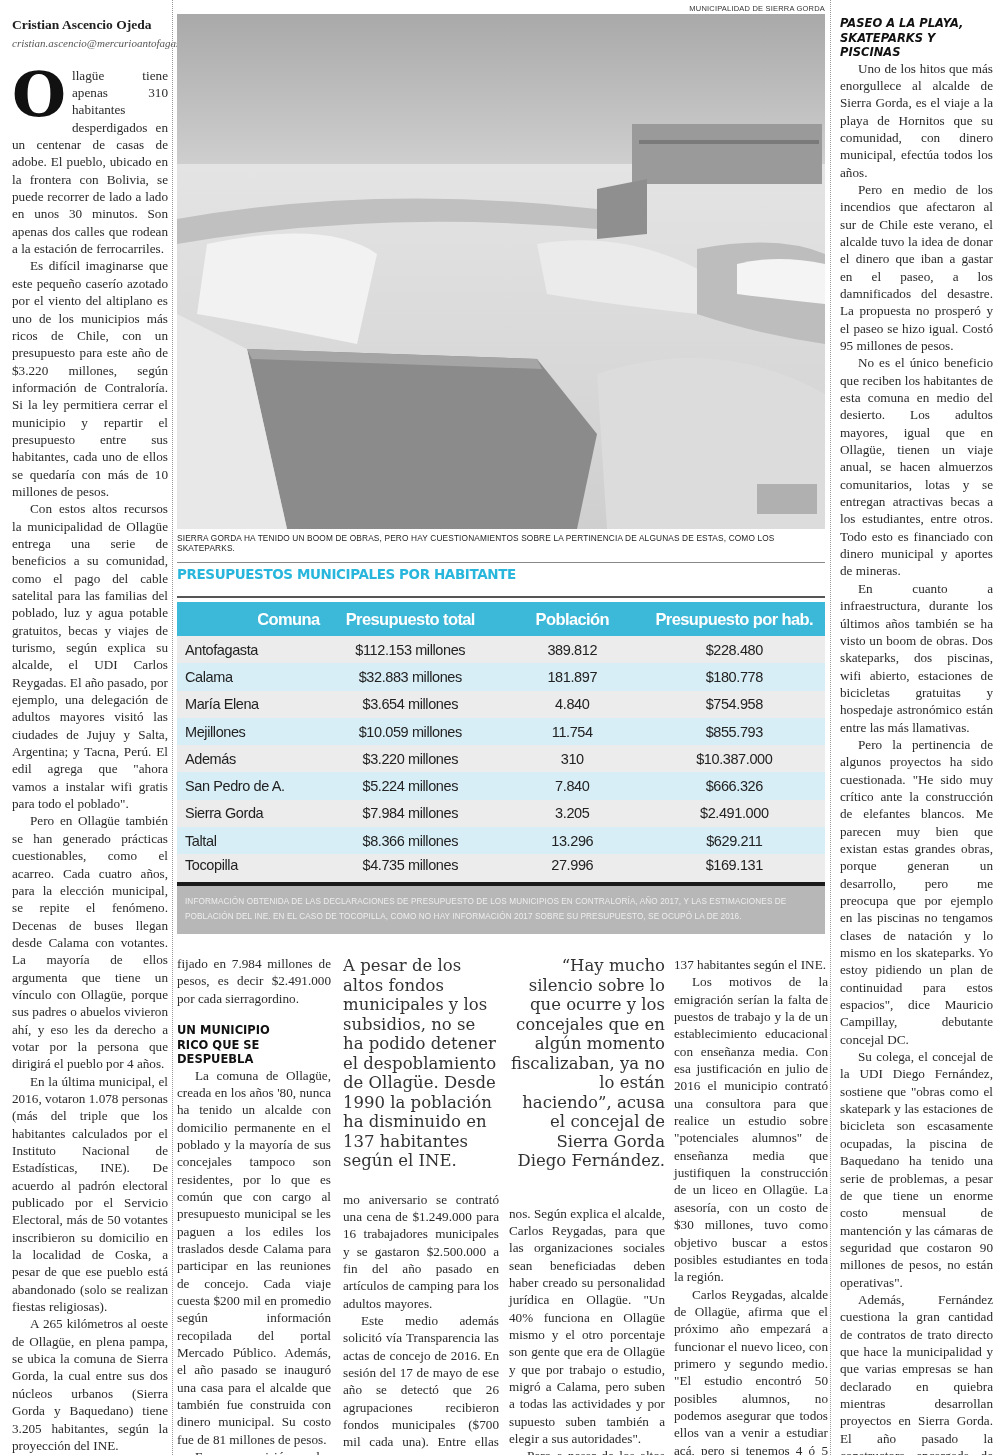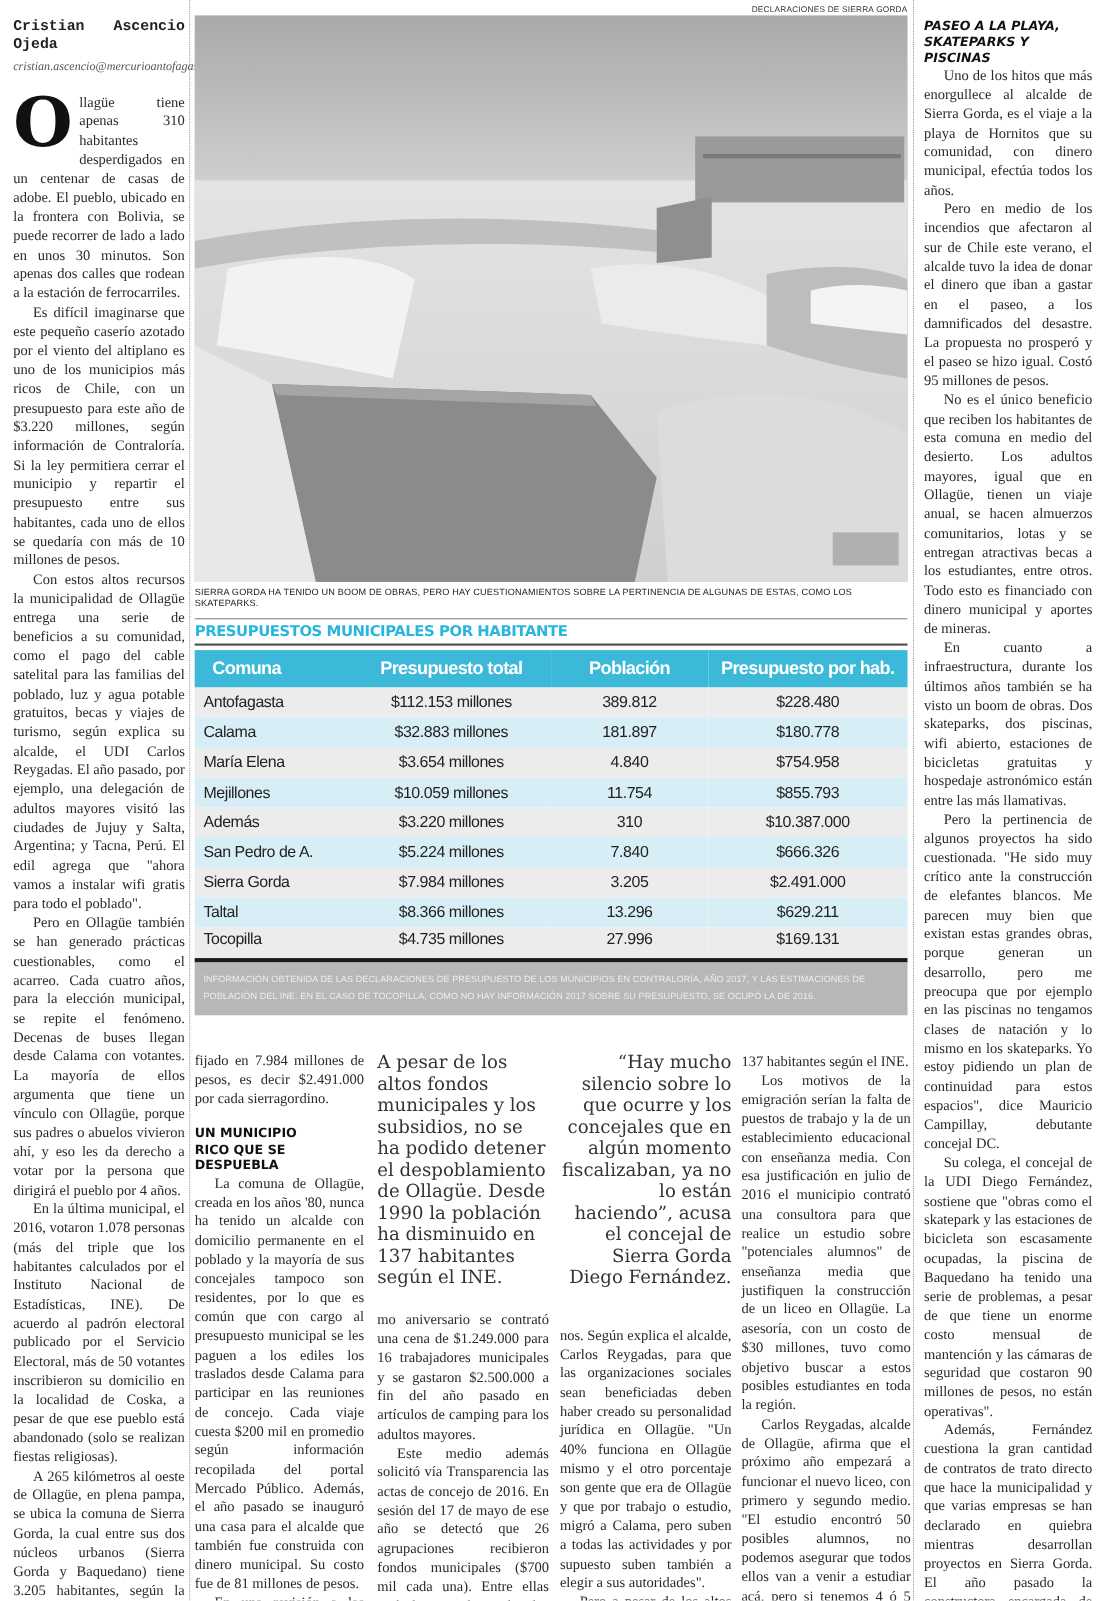--- a/index.html
+++ b/index.html
@@ -3,37 +3,37 @@
 <meta charset="utf-8">
 <style>
   * { box-sizing: border-box; margin: 0; padding: 0; }
   html, body { width: 1000px; height: 1455px; background: #ffffff; overflow: hidden; }
   body { position: relative; font-family: "DejaVu Serif", "Liberation Serif", serif; color: #222; }
 
   .col { position: absolute; font-family: "Liberation Serif", "DejaVu Serif", serif; font-size: 13.2px; line-height: 17.35px; color: #2a2a2a; text-align: justify; hyphens: manual; }
   .col p { text-indent: 18px; }
   .col p.noindent { text-indent: 0; }
 
-  .author { font-family: Liberation Mono, monospace; font-weight: bold; font-size: 13.5px; color: #222; }
+  .author { font-family: Liberation Serif, serif; font-weight: bold; font-size: 13.5px; color: #222; }
   .email { font-family: "Liberation Serif", serif; font-style: italic; font-size: 11px; color: #555; margin-top: 2px; }
 
   .dropcap { float: left; font-family: "DejaVu Serif", serif; font-weight: bold; font-size: 62px; line-height: 52px; margin: 2px 6px 0 0; color: #111; }
 
   .subhead { font-family: "DejaVu Sans", "Liberation Sans", sans-serif; font-weight: bold; font-size: 11.5px; line-height: 14.5px; color: #111; text-align: left; margin-top: 14px; }
 
   .photo { position: absolute; left: 177px; top: 14px; width: 648px; height: 515px; overflow: hidden; background: #b8b8b8; }
   .photo-credit { position: absolute; left: 600px; top: 4px; width: 225px; text-align: right; font-family: "Liberation Sans", sans-serif; font-size: 7.5px; letter-spacing: 0.2px; color: #333; }
   .photo-caption { position: absolute; left: 177px; top: 533px; width: 648px; font-family: "Liberation Sans", sans-serif; font-size: 8.3px; letter-spacing: 0.15px; color: #222; }
 
   .table-wrap { position: absolute; left: 177px; top: 562px; width: 648px; }
   .table-title-rule { border-top: 1px solid #888; margin-bottom: 3px; }
-  .table-title { font-family: "DejaVu Sans", sans-serif; font-weight: bold; font-size: 13.5px; color: #29b6dc; letter-spacing: -0.4px; padding-bottom: 3px; border-bottom: 2px solid #555; }
+  .table-title { font-family: "DejaVu Sans", sans-serif; font-weight: bold; font-size: 13.5px; color: #29b6dc; letter-spacing: -0.4px; padding-bottom: 14px; border-bottom: 2px solid #555; }
   table { width: 100%; border-collapse: collapse; margin-top: 4px; font-family: "Liberation Sans", sans-serif; }
   thead th { background: #3cb8d9; color: #fff; font-weight: bold; font-size: 16.5px; height: 34px; letter-spacing: -0.6px; }
-  thead th:first-child { text-align: left; padding-left: 16px; }
+  thead th:first-child { text-align: right; padding-left: 0; }
   tbody td { font-size: 14.5px; height: 27.3px; color: #222; letter-spacing: -0.4px; text-align: center; }
   tbody td:first-child { text-align: left; padding-left: 8px; }
   tbody tr:nth-child(odd) td { background: #ececec; }
   tbody tr:nth-child(even) td { background: #d8eef6; }
   tbody tr:last-child td { padding-bottom: 6px; }
   .table-bottom-rule { height: 4px; background: #1a1a1a; }
   .table-note { background: #b7b7b7; color: #eee; font-family: "Liberation Sans", sans-serif; font-size: 8.2px; line-height: 15px; padding: 8px 8px 10px 8px; letter-spacing: 0.1px; }
 
   .pullquote { font-family: "DejaVu Serif", serif; font-size: 16.5px; line-height: 19.5px; color: #333; text-align: left; }
 
@@ -52,21 +52,21 @@
   <p>Pero en Ollagüe también se han generado prácticas cuestionables, como el acarreo. Cada cuatro años, para la elección municipal, se repite el fenómeno. Decenas de buses llegan desde Calama con votantes. La mayoría de ellos argumenta que tiene un vínculo con Ollagüe, porque sus padres o abuelos vivieron ahí, y eso les da derecho a votar por la persona que dirigirá el pueblo por 4 años.</p>
   <p>En la última municipal, el 2016, votaron 1.078 personas (más del triple que los habitantes calculados por el Instituto Nacional de Estadísticas, INE). De acuerdo al padrón electoral publicado por el Servicio Electoral, más de 50 votantes inscribieron su domicilio en la localidad de Coska, a pesar de que ese pueblo está abandonado (solo se realizan fiestas religiosas).</p>
   <p>A 265 kilómetros al oeste de Ollagüe, en plena pampa, se ubica la comuna de Sierra Gorda, la cual entre sus dos núcleos urbanos (Sierra Gorda y Baquedano) tiene 3.205 habitantes, según la proyección del INE.</p>
   <p>Sierra Gorda y Ollagüe tienen dos cosas en común: el alto presupuesto municipal y que en ambas comunas hay más inscritos en el padrón electoral que habitantes.</p>
 
 </div>
 
 <div class="vrule" style="left:172px; top:0; height:1455px;"></div>
 <div class="vrule" style="left:830px; top:0; height:1455px;"></div>
 
-<div class="photo-credit">DECLARACIONES DE SIERRA GORDA</div>
+<div class="photo-credit">MUNICIPALIDAD DE SIERRA GORDA</div>
 <div class="photo">
   <svg width="648" height="515" viewBox="0 0 648 515">
     <defs>
       <linearGradient id="sky" x1="0" y1="0" x2="0" y2="1">
         <stop offset="0" stop-color="#a9a9a9"></stop>
           <stop offset="1" stop-color="#d6d6d6"></stop>
       </linearGradient>
       <linearGradient id="ground" x1="0" y1="0" x2="0" y2="1">
         <stop offset="0" stop-color="#e4e4e4"></stop>
           <stop offset="1" stop-color="#cfcfcf"></stop>

